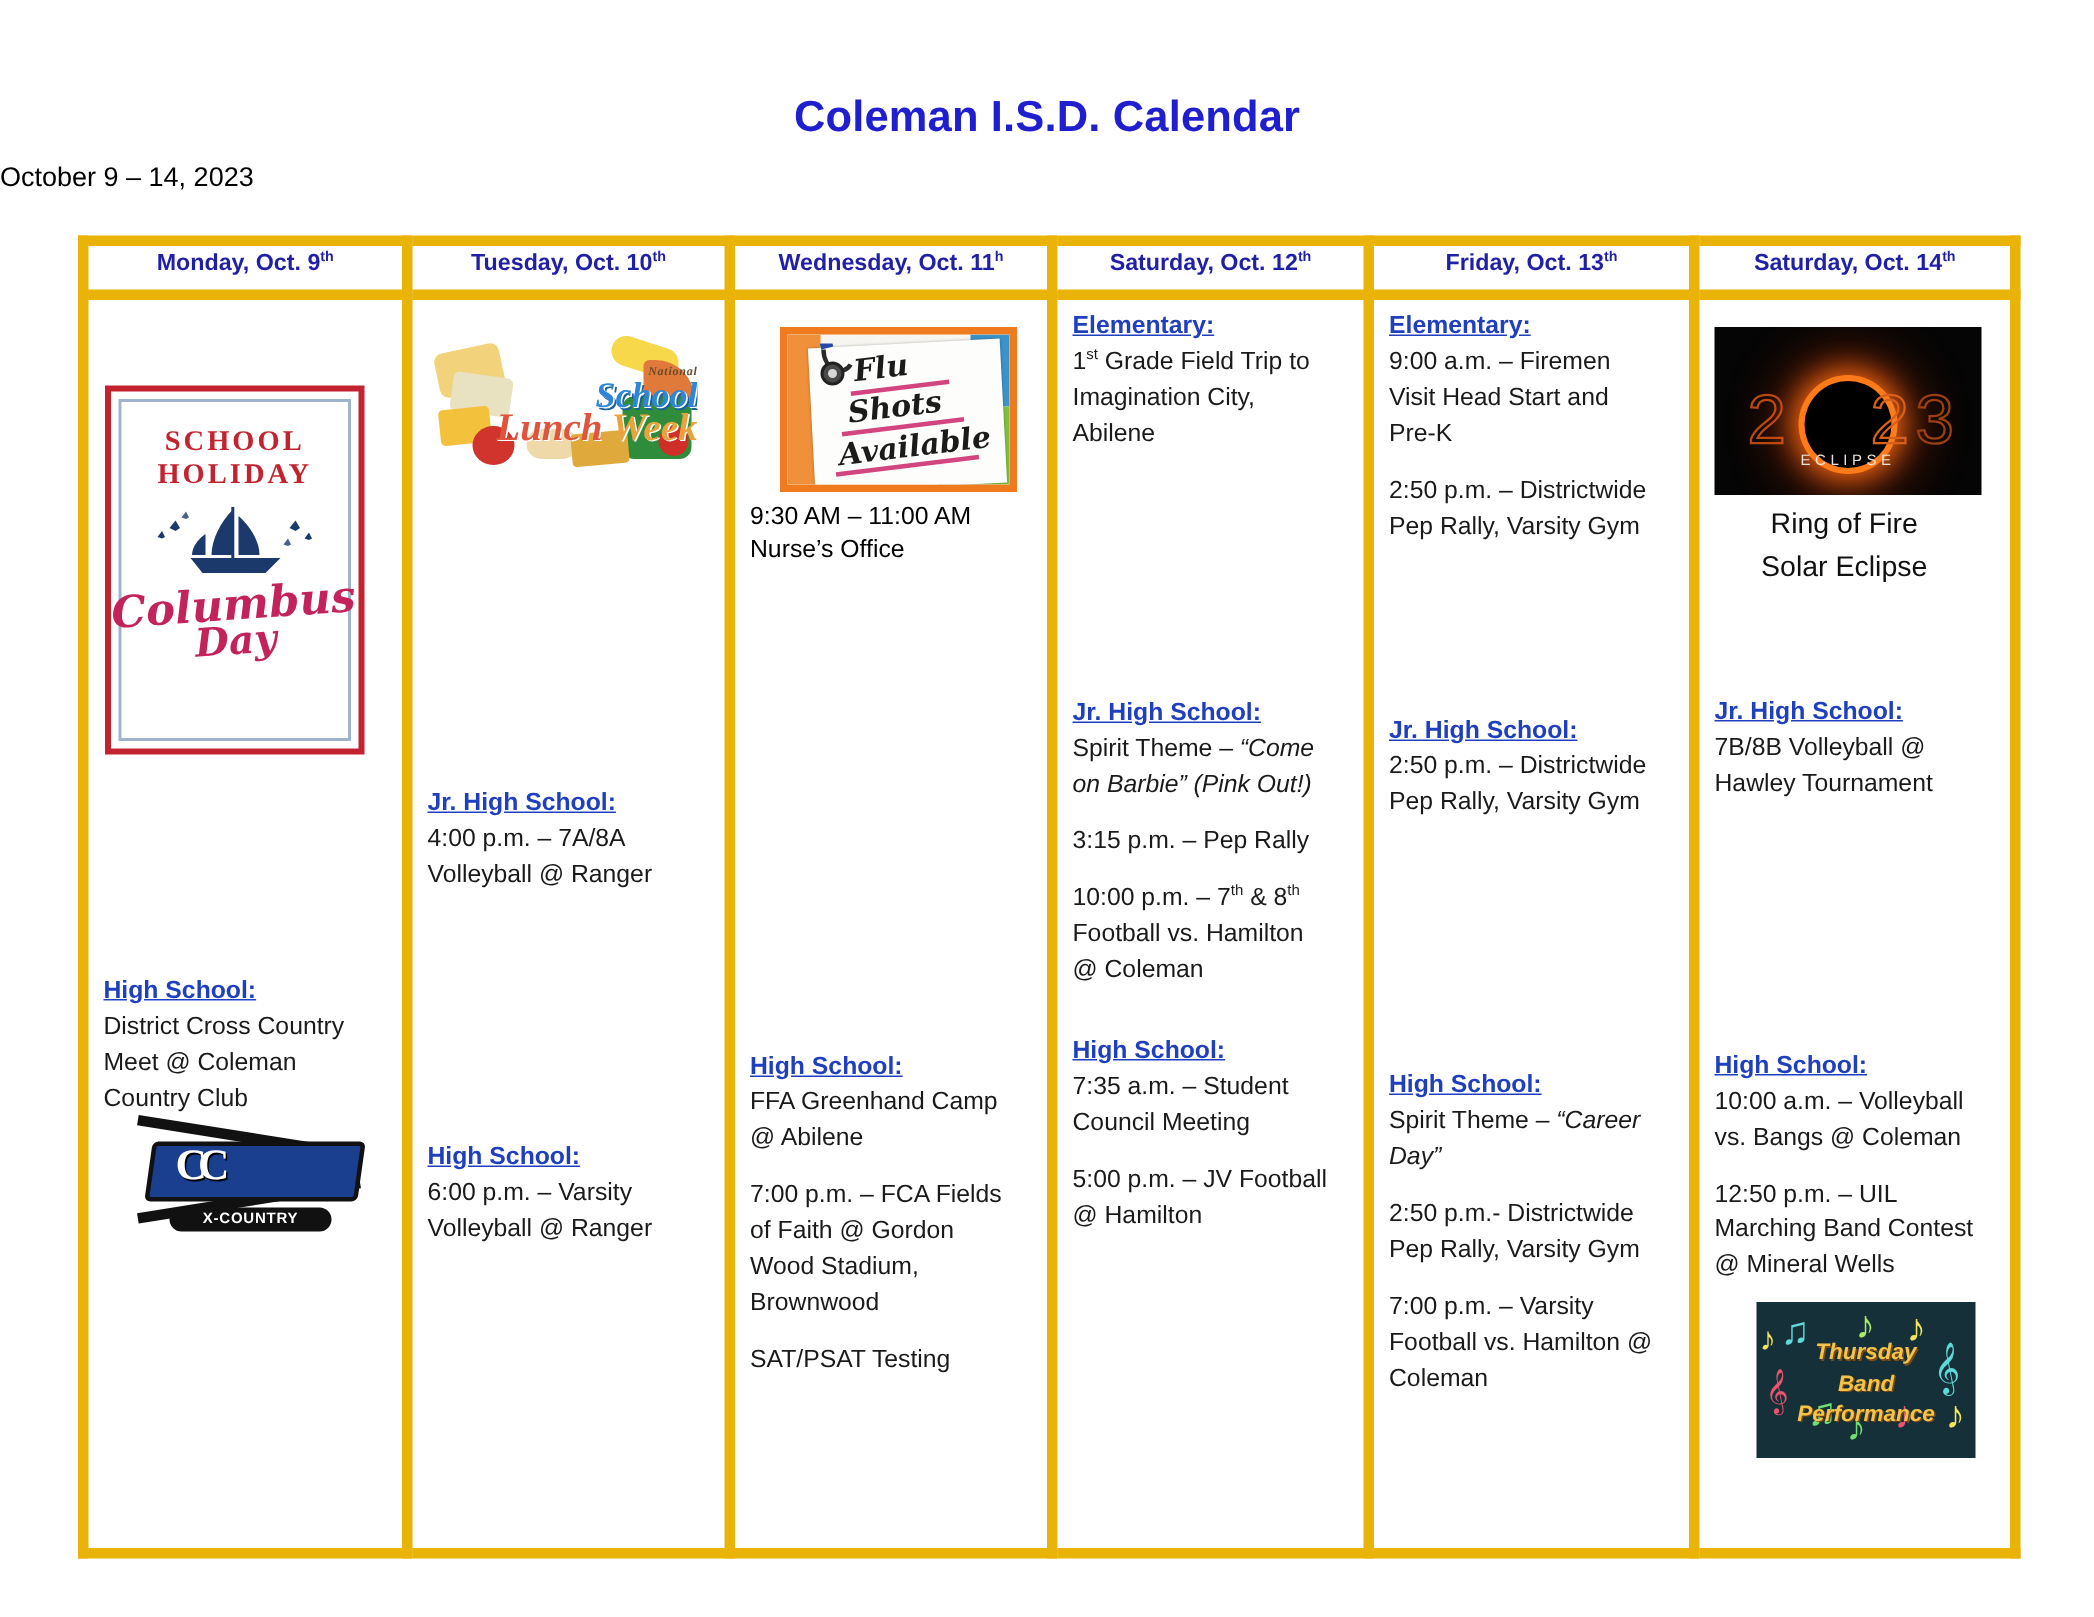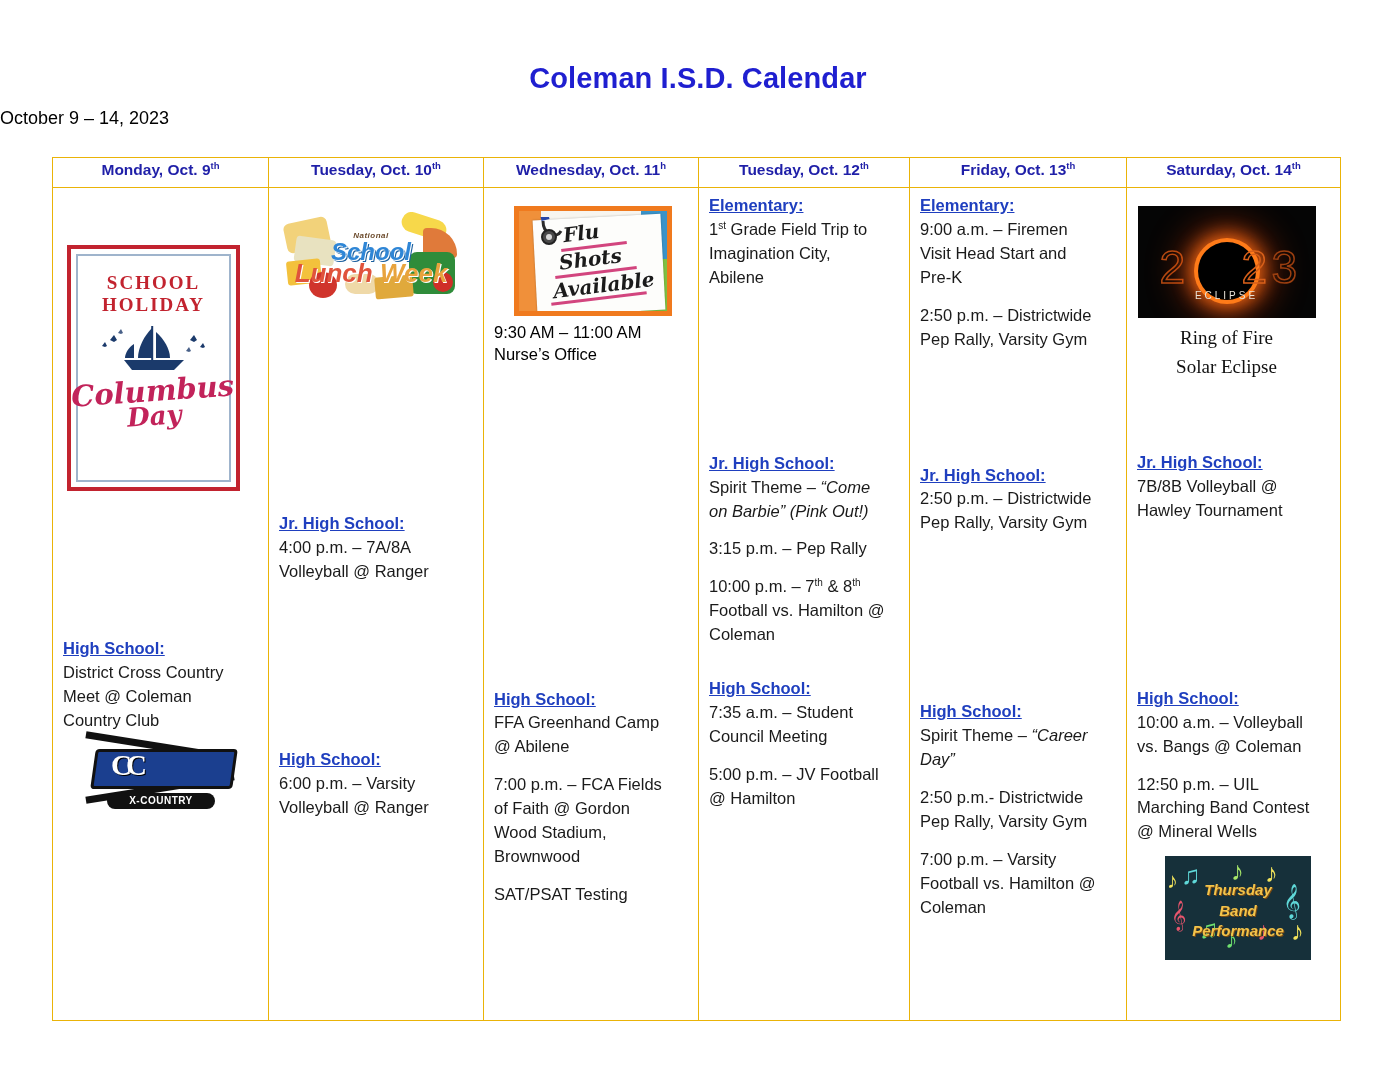--- a/index.html
+++ b/index.html
@@ -44,21 +44,21 @@
   
   .cal-table {
     position: absolute;
     left: 52px;
     top: 157px;
     width: 1288px;
     border-collapse: collapse;
     table-layout: fixed;
   }
   .cal-table th, .cal-table td {
-    border: 1px solid #eab308;
+    border: 7px solid #eab308;
     vertical-align: top;
     padding: 0;
   }
   .cal-table th {
     height: 24px;
     text-align: center;
     font-size: 15.5px;
     font-weight: bold;
     color: #1f1fa8;
     padding: 2px 0 3px 0;
@@ -204,22 +204,22 @@
     width: 176px;
     height: 90px;
     margin: 18px auto 0 4px;
     position: relative;
     overflow: hidden;
     background: #ffffff;
   }
   .lw-food { position: absolute; border-radius: 50%; }
   .lw-text {
     position: absolute; left: 0; top: 20px; width: 176px;
-    text-align: center;
-    font-family: Liberation Sans, sans-serif;
+    text-align: right;
+    font-family: Liberation Serif, serif;
     font-weight: bold;
     font-style: italic;
     line-height: 1;
   }
   .lw-nat { font-size: 8px; color: #6b4a2b; display: block; letter-spacing: 0.5px;}
   .lw-school { font-size: 24px; color: #2f86d6; display: block; text-shadow: 1px 1px 0 #fff, 2px 2px 0 #1b5f9e; }
   .lw-lunch { font-size: 26px; display: block; margin-top: -4px; }
   .lw-lunch .a { color: #e0533c; text-shadow: 1px 1px 0 #fff; }
   .lw-lunch .b { color: #e8a33d; text-shadow: 1px 1px 0 #fff; }
 
@@ -308,21 +308,21 @@
   .ec-word {
     position: absolute; left: 0; top: 84px; width: 178px;
     text-align: center;
     color: #e8e2d8;
     font-size: 10px;
     letter-spacing: 3px;
   }
   .ec-caption {
     margin: 6px 0 0 0;
     text-align: center;
-    font-family: Liberation Serif, serif;
+    font-family: Liberation Sans, sans-serif;
     font-size: 19px;
     line-height: 1.5;
     color: #111;
   }
 
   
   .art-band {
     width: 146px;
     height: 104px;
     margin: 12px 0 0 28px;
@@ -358,21 +358,21 @@
         <col class="col-wed">
       <col class="col-thu">
         <col class="col-fri">
         <col class="col-sat">
     </colgroup>
     <thead>
       <tr>
         <th><span>Monday, Oct. 9</span><sup>th</sup></th>
         <th><span>Tuesday, Oct. 10</span><sup>th</sup></th>
         <th><span>Wednesday, Oct. 11</span><sup>h</sup></th>
-        <th><span>Tuesday, Oct. 12</span><sup>th</sup></th>
+        <th><span>Saturday, Oct. 12</span><sup>th</sup></th>
         <th><span>Friday, Oct. 13</span><sup>th</sup></th>
         <th><span>Saturday, Oct. 14</span><sup>th</sup></th>
       </tr>
     </thead>
     <tbody>
       <tr>
 
         <td>
           <div class="cell">
             <div class="art-columbus">

